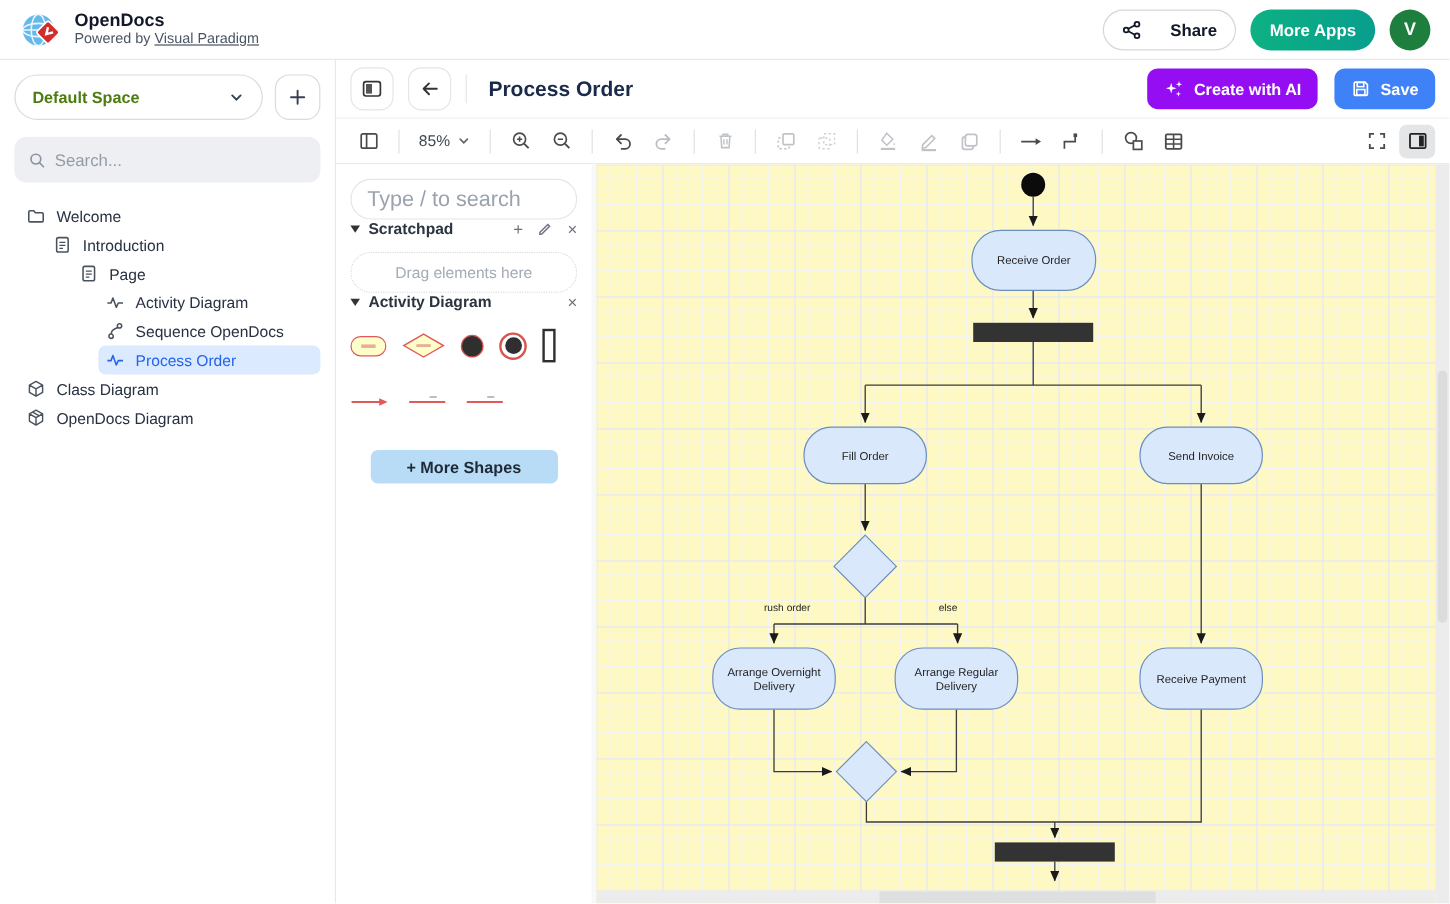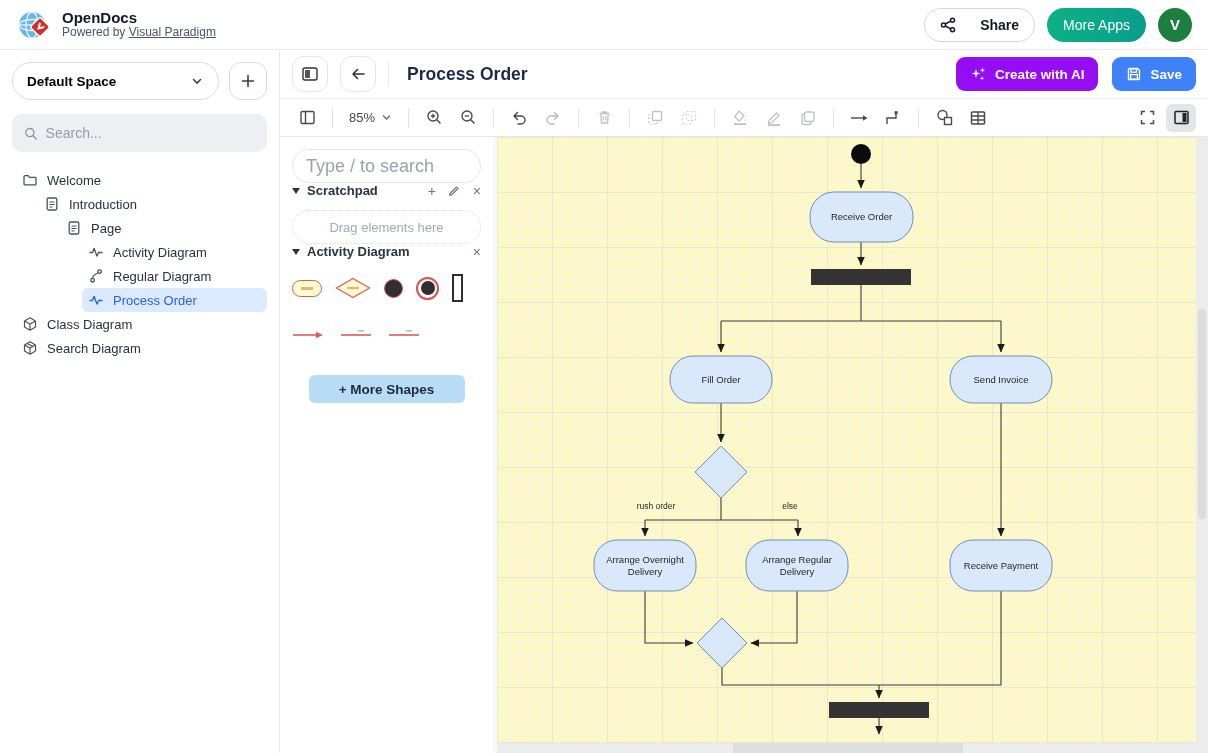--- a/index.html
+++ b/index.html
@@ -8,31 +8,31 @@
 
   
   .appbar { height:50px; display:flex; align-items:center; padding:0 16px; border-bottom:1px solid #e6e8eb; background:#fff; flex:0 0 auto; }
   .logo { width:36px; height:36px; margin-right:10px; position:relative; flex:0 0 auto; }
   .brand { display:flex; flex-direction:column; line-height:1.15; }
   .brand-title { font-size:15px; font-weight:700; color:#111827; }
   .brand-sub { font-size:12px; color:#4b5563; }
   .brand-sub a { color:#4b5563; text-decoration:underline; }
   .appbar-right { margin-left:auto; display:flex; align-items:center; gap:12px; }
   .btn-share { display:flex; align-items:center; gap:24px; height:34px; padding:0 15px; border:1px solid #d3d7dc; border-radius:18px; background:#fff; font-size:14px; font-weight:600; color:#111827; cursor:pointer; }
-  .btn-moreapps { height:34px; padding:0 16px; border:none; border-radius:18px; background:linear-gradient(90deg,#0db183,#089e8d); color:#fff; font-size:14px; font-weight:400; cursor:pointer; }
+  .btn-moreapps { height:34px; padding:0 16px; border:none; border-radius:18px; background:linear-gradient(90deg,#0db183,#089e8d); color:#fff; font-size:14px; font-weight:700; cursor:pointer; }
   .avatar { width:34px; height:34px; border-radius:50%; background:#1d7e3e; color:#fff; font-size:15px; font-weight:700; display:flex; align-items:center; justify-content:center; cursor:pointer; }
 
   
   .main { flex:1; display:flex; min-height:0; }
 
   
   .sidebar { width:280px; flex:0 0 auto; border-right:1px solid #e7e9ec; background:#fff; padding:12px; overflow:hidden; }
   .space-row { display:flex; gap:10px; }
   .space-select { flex:1; height:38px; border:1px solid #d8dce1; border-radius:19px; display:flex; align-items:center; padding:0 14px; cursor:pointer; background:#fff; }
-  .space-select span { font-size:13.5px; font-weight:600; color:#000000; }
+  .space-select span { font-size:13.5px; font-weight:600; color:#4d7c0f; }
   .space-select .chev { margin-left:auto; }
   .btn-plus { width:38px; height:38px; border:1px solid #d8dce1; border-radius:12px; background:#fff; font-size:20px; color:#374151; cursor:pointer; display:flex; align-items:center; justify-content:center; }
   .searchbox { margin-top:14px; height:38px; background:#edeff2; border-radius:10px; display:flex; align-items:center; padding:0 12px; gap:8px; }
   .searchbox input { border:none; outline:none; background:transparent; font-size:14px; color:#374151; width:100%; font-family:inherit; }
   .searchbox input::placeholder { color:#939ca8; }
   .tree { margin-top:16px; }
   .titem { height:24px; display:flex; align-items:center; gap:9px; font-size:13px; color:#273142; cursor:pointer; border-radius:6px; padding-right:8px; }
   .titem .ticon { width:16px; height:16px; flex:0 0 auto; display:flex; }
   .titem.sel { background:#dbeafe; color:#2563eb; }
   .ind0 { padding-left:10px; } .ind1 { padding-left:32px; } .ind2 { padding-left:54px; } .ind3 { padding-left:76px; }
@@ -208,21 +208,21 @@
           <span>Activity Diagram</span>
         </div>
         <div class="titem ind3">
           <span class="ticon">
             <svg class="ic" width="16" height="16" viewBox="0 0 16 16">
                 <circle cx="11.6" cy="3.6" r="1.8" fill="none" stroke="#49535f" stroke-width="1.3"></circle>
                 <circle cx="4.6" cy="12.2" r="1.8" fill="none" stroke="#49535f" stroke-width="1.3"></circle>
                 <path d="M10.2 5 C6.8 6.2 4.4 8.3 4.8 10.4" fill="none" stroke="#49535f" stroke-width="1.3"></path>
               </svg>
           </span>
-          <span>Regular Diagram</span>
+          <span>Sequence OpenDocs</span>
         </div>
         <div class="titem ind3 sel">
           <span class="ticon">
             <svg class="ic" width="16" height="16" viewBox="0 0 16 16">
                 <path d="M1.5 8.5 h3 l1.6-4.2 2.8 7.8 1.7-3.6 h3.9" fill="none" stroke="#2563eb" stroke-width="1.3" stroke-linejoin="round"></path>
               </svg>
           </span>
           <span>Process Order</span>
         </div>
         <div class="titem ind0">
@@ -233,21 +233,21 @@
           </span>
           <span>Class Diagram</span>
         </div>
         <div class="titem ind0">
           <span class="ticon">
             <svg class="ic" width="16" height="16" viewBox="0 0 16 16">
                 <path d="M8 1.8 L13.5 4.9 V11 L8 14.2 L2.5 11 V4.9 Z M2.5 4.9 L8 8 L13.5 4.9 M8 8 V14.2" fill="none" stroke="#49535f" stroke-width="1.2" stroke-linejoin="round"></path>
                 <path d="M5.2 3.4 L10.8 6.5" stroke="#49535f" stroke-width="1.2"></path>
               </svg>
           </span>
-          <span>Search Diagram</span>
+          <span>OpenDocs Diagram</span>
         </div>
       </div>
     </div>
 
     <div class="editor">
 
       <div class="edhead">
         <button class="sqbtn">
           <svg class="ic" width="18" height="18" viewBox="0 0 18 18">
             <rect x="2" y="3" width="14" height="12" rx="2" fill="none" stroke="#333" stroke-width="1.4"></rect>

